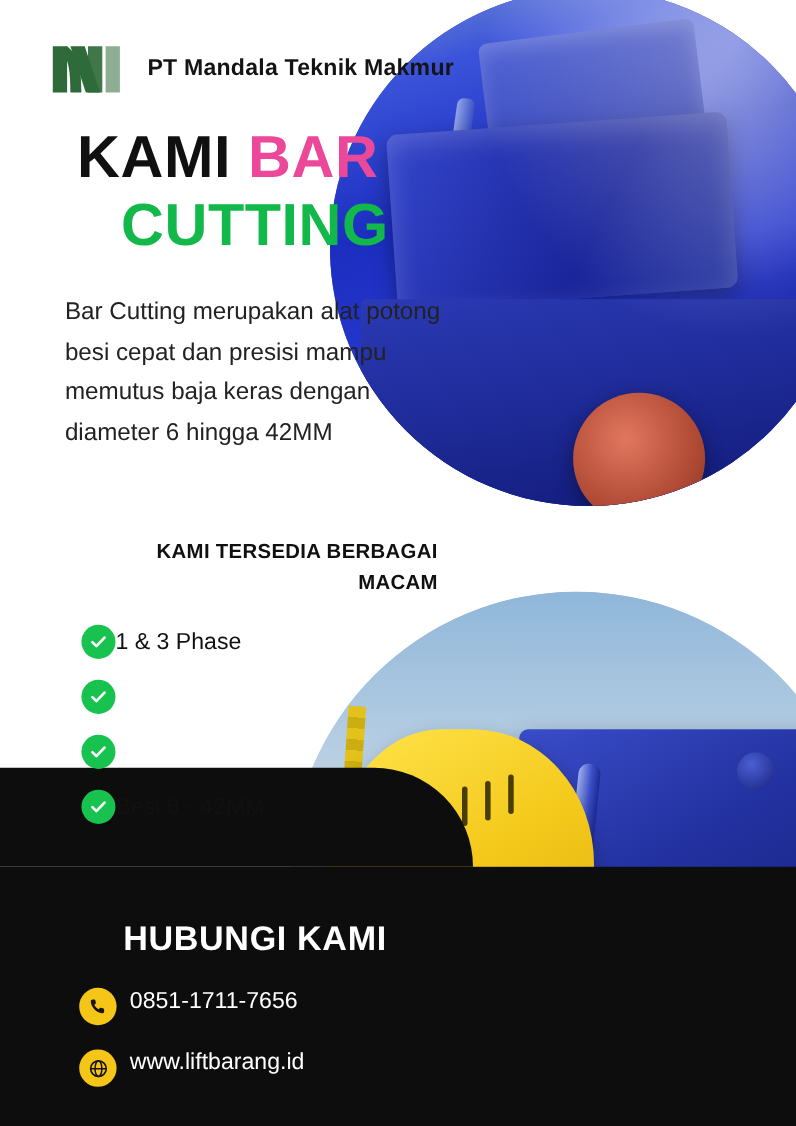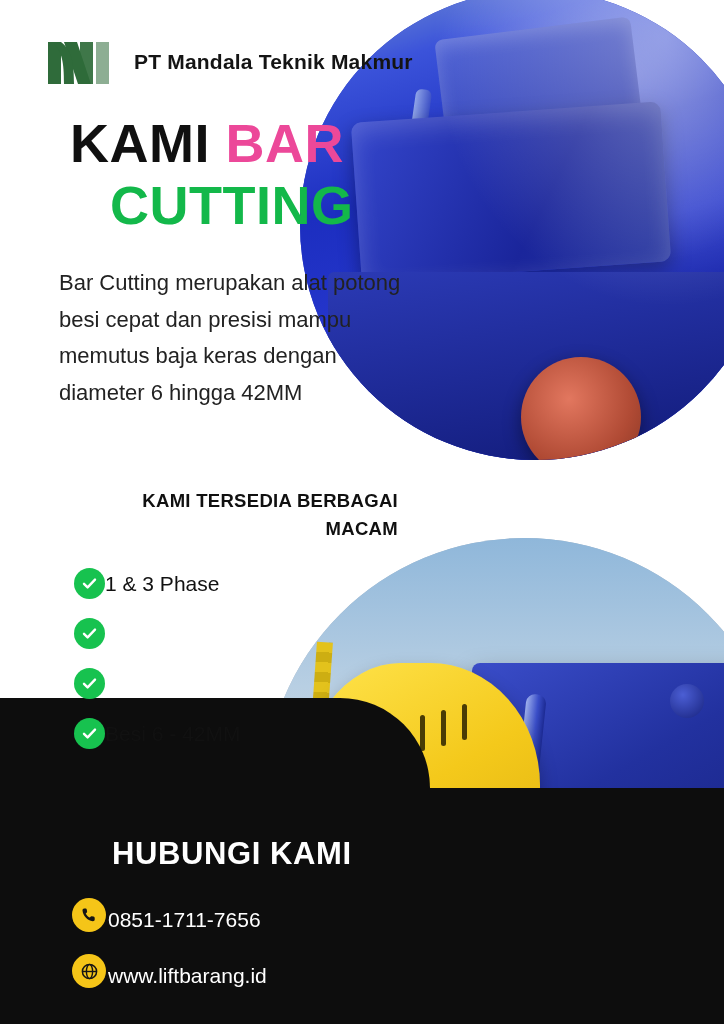--- a/index.html
+++ b/index.html
@@ -227,21 +227,21 @@
   
   .footer-title {
     position:absolute; left:72px; bottom:152px;
     z-index:6;
     font-size:31px; font-weight:bold; color:#ffffff;
     letter-spacing:0.6px;
     margin-left:40px;
   }
   .contact {
     position:absolute; left:72px; z-index:6;
-    display:flex; align-items:flex-end; gap:2px;
+    display:flex; align-items:flex-start; gap:12px;
   }
   .contact-phone { bottom:92px; }
   .contact-web { bottom:36px;margin-top:23px; }
   .c-icon {
     width:34px; height:34px; border-radius:50%;
     background:#f5c518;
     display:flex; align-items:center; justify-content:center;
     flex:0 0 34px;
   }
   .c-text { font-size:21px; color:#ffffff; }

